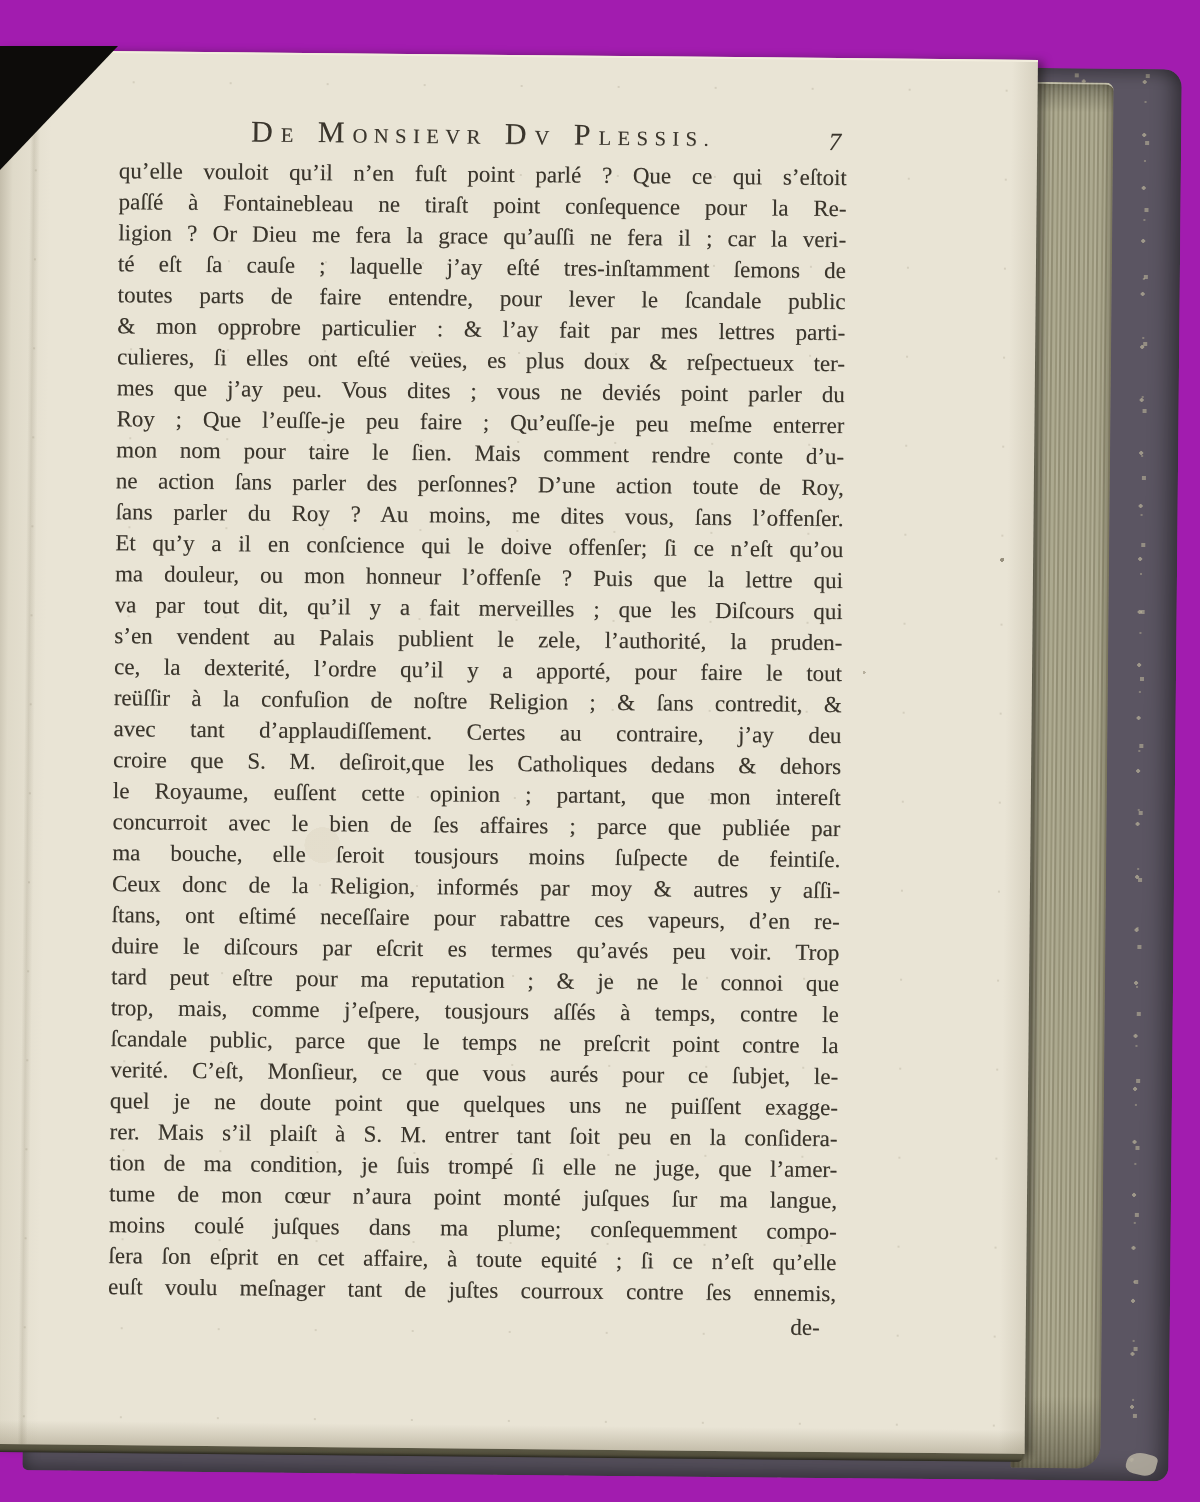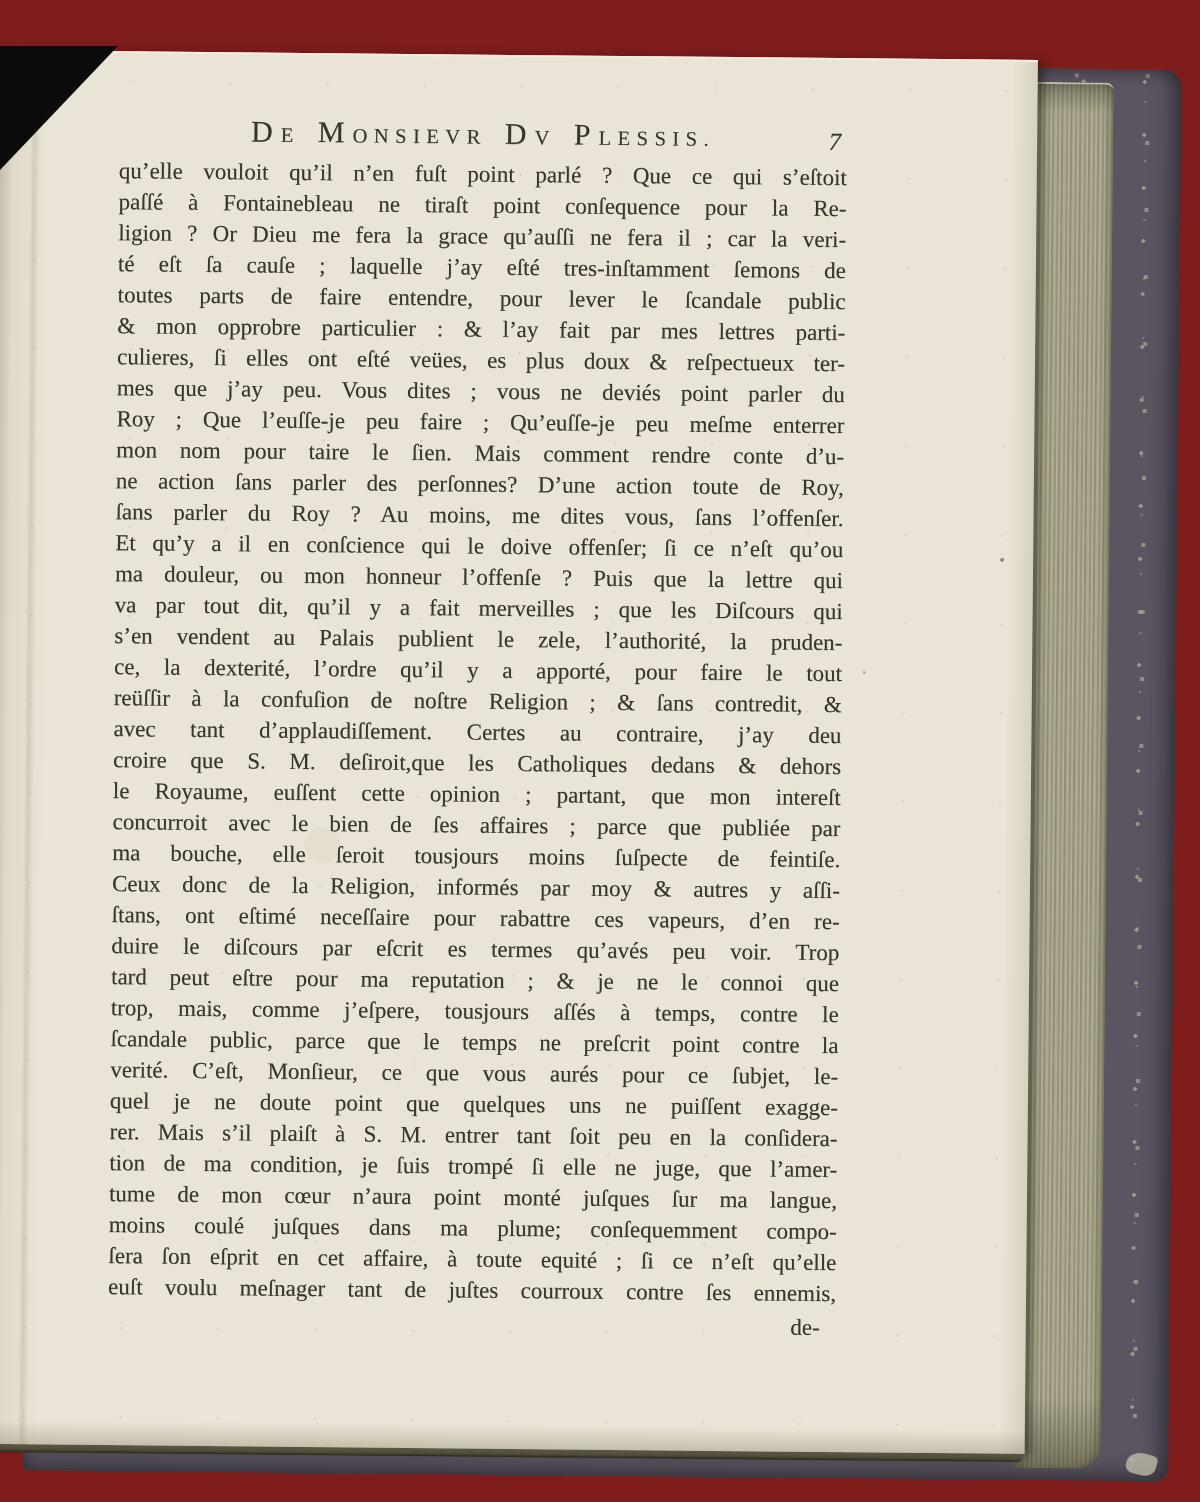--- a/index.html
+++ b/index.html
@@ -1,19 +1,19 @@
 <!DOCTYPE html>
 <html><head>
 <meta charset="utf-8">
 <style>
   * { margin:0; padding:0; box-sizing:border-box; }
   body { background:#000; }
   .screenshot {
     position:relative; width:1200px; height:1502px;
-    background:#7f1d1d; overflow:hidden;
+    background:#a21caf; overflow:hidden;
     font-family:"Liberation Serif","DejaVu Serif",serif;
   }
   .book {
     position:absolute; left:0; top:48px; width:1200px; height:1430px;
     transform:rotate(0.55deg); transform-origin:0 0;
   }
   
   .cover {
     position:absolute; left:36px; top:10px; width:1146px; height:1412px;
     border-radius:6px 18px 14px 6px;

